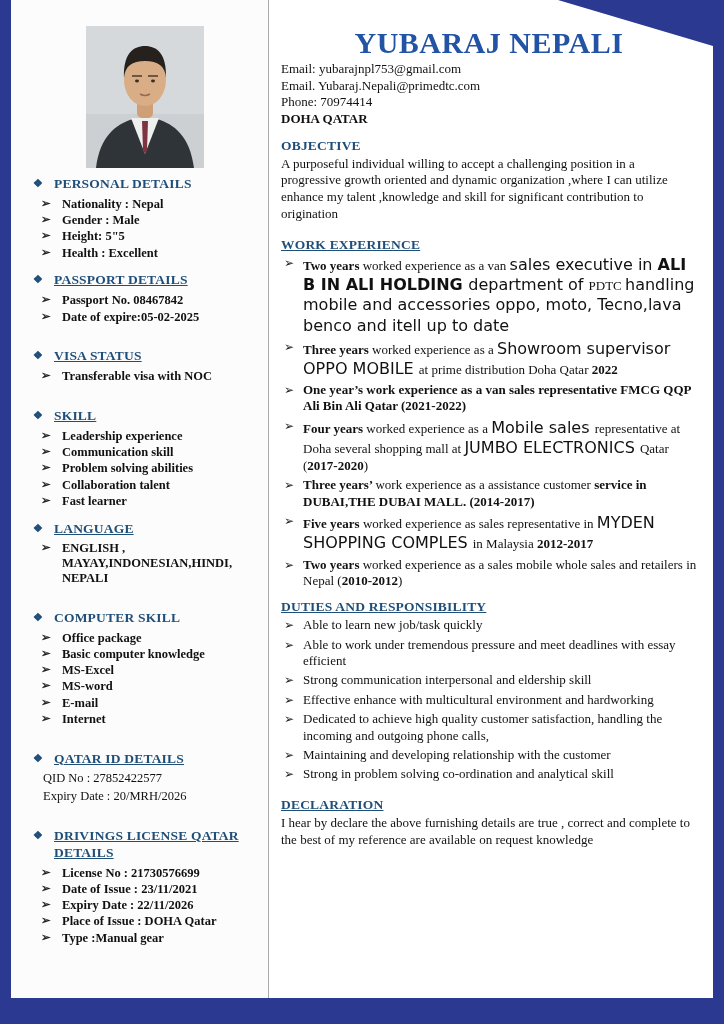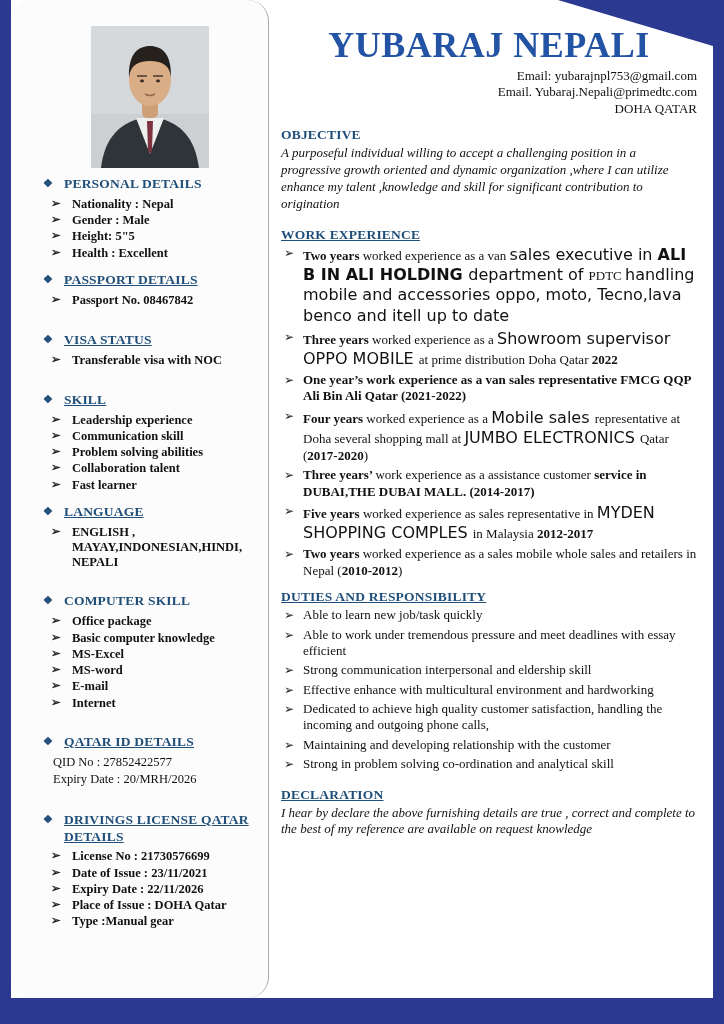--- a/index.html
+++ b/index.html
@@ -12,42 +12,42 @@
   body{font-family:"Liberation Serif",serif;color:#111;}
   .page{position:relative;width:724px;height:1024px;margin:0 auto;background:#fff;overflow:hidden;}
   .edge-left,.edge-right{position:absolute;top:0;width:11px;height:100%;background:var(--bar);z-index:4;}
   .edge-left{left:0}
   .edge-right{right:0}
   .edge-bottom{position:absolute;bottom:0;left:0;width:100%;height:26px;background:var(--bar);z-index:3;}
   .corner-tri{position:absolute;top:0;right:11px;width:0;height:0;border-top:46px solid var(--bar);border-left:155px solid transparent;z-index:5;}
   .content{position:absolute;top:0;bottom:26px;left:11px;right:11px;display:flex;background:#fff;z-index:1;}
 
   
-  .sidebar{flex:0 0 258px;width:258px;background:#fcfcfc;border-right:1px solid #a9a9a9;padding:24px 12px 8px 32px;border-radius:21px;}
+  .sidebar{flex:0 0 258px;width:258px;background:#fcfcfc;border-right:1px solid #a9a9a9;padding:24px 12px 8px 22px;}
   .photo{width:118px;height:142px;margin:2px auto 8px;display:block;}
   .side-section{margin-top:12px;}
   .mt-first{margin-top:6px;}
   .mt-lg{margin-top:24px;}
   .side-heading{position:relative;color:var(--head);font-size:13.5px;font-weight:bold;padding-left:21px;line-height:1.25;margin-bottom:4px;letter-spacing:.2px;}
   .side-heading::before{content:"\2756";position:absolute;left:0;top:1px;font-size:11px;color:var(--head);}
   .u{text-decoration:underline;}
   .side-list{list-style:none;}
   .arrow-item{position:relative;padding-left:29px;font-size:12.5px;line-height:1.18;margin-bottom:1.5px;font-weight:bold;}
   .arrow-item::before{content:"\27A2";position:absolute;left:8px;top:0;font-size:11.5px;color:#222;}
   .plain-item{padding-left:10px;font-size:12.5px;line-height:1.22;margin-bottom:2px;}
 
   
   .main{flex:1;padding:14px 16px 0 12px;}
-  .name{text-align:center;color:var(--name);font-size:36px;font-weight:bold;letter-spacing:.5px;line-height:1.1;margin-top:12px;}
-  .contact-block{text-align:right;margin-top:2px;}
+  .name{text-align:center;color:var(--name);font-size:30px;font-weight:bold;letter-spacing:.5px;line-height:1.1;margin-top:12px;}
+  .contact-block{text-align:left;margin-top:2px;}
   .contact{font-size:13px;line-height:1.28;}
-  .contact.bold{font-weight:normal;}
+  .contact.bold{font-weight:bold;}
   .main-heading{color:var(--head);font-size:13.5px;font-weight:bold;letter-spacing:.2px;margin-top:10px;margin-bottom:2px;}
   .mt-sec{margin-top:14px;}
-  .body-text{font-size:13px;line-height:1.3;font-style:italic;}
+  .body-text{font-size:13px;line-height:1.3;}
   .main-list{list-style:none;}
   .m-item{position:relative;padding-left:22px;font-size:13px;line-height:1.26;margin-bottom:3px;}
   .m-item::before{content:"\27A2";position:absolute;left:3px;top:1px;font-size:12px;color:#222;}
   .seg-b{font-weight:bold;}
   .seg-big{font-family:"DejaVu Sans",sans-serif;font-size:16px;}
   .edu-list{margin-top:10px;}
   .edu-list .m-item{margin-bottom:5px;}
 </style>
 </head>
 <body>
@@ -84,20 +84,21 @@
           <li class="arrow-item">Gender : Male</li>
           <li class="arrow-item">Height: 5"5</li>
           <li class="arrow-item">Health : Excellent</li>
         </ul>
       </section>
 
       <section class="side-section">
         <h2 class="side-heading"><span class="u">PASSPORT DETAILS</span></h2>
         <ul class="side-list">
           <li class="arrow-item">Passport  No. 08467842</li>
+          <li class="arrow-item">Date of expire:05-02-2025</li>
         </ul>
       </section>
 
       <section class="side-section mt-lg">
         <h2 class="side-heading"><span class="u">VISA STATUS</span></h2>
         <ul class="side-list">
           <li class="arrow-item">Transferable visa with NOC</li>
         </ul>
       </section>
 
@@ -149,20 +150,21 @@
           <li class="arrow-item">Type :Manual gear</li>
         </ul>
       </section>
     </aside>
 
     <main class="main">
       <h1 class="name">YUBARAJ NEPALI</h1>
       <div class="contact-block">
         <div class="contact">Email: yubarajnpl753@gmail.com</div>
         <div class="contact">Email. Yubaraj.Nepali@primedtc.com</div>
+        <div class="contact">Phone: 70974414</div>
         <div class="contact bold">DOHA QATAR</div>
       </div>
 
       <section>
         <h2 class="main-heading"><span>OBJECTIVE</span></h2>
         <p class="body-text">A purposeful individual willing to accept a challenging position in a progressive growth oriented and dynamic organization ,where I can utilize enhance my talent ,knowledge and skill for significant contribution to origination</p>
       </section>
 
       <section>
         <h2 class="main-heading mt-sec"><span class="u">WORK EXPERIENCE</span></h2>

